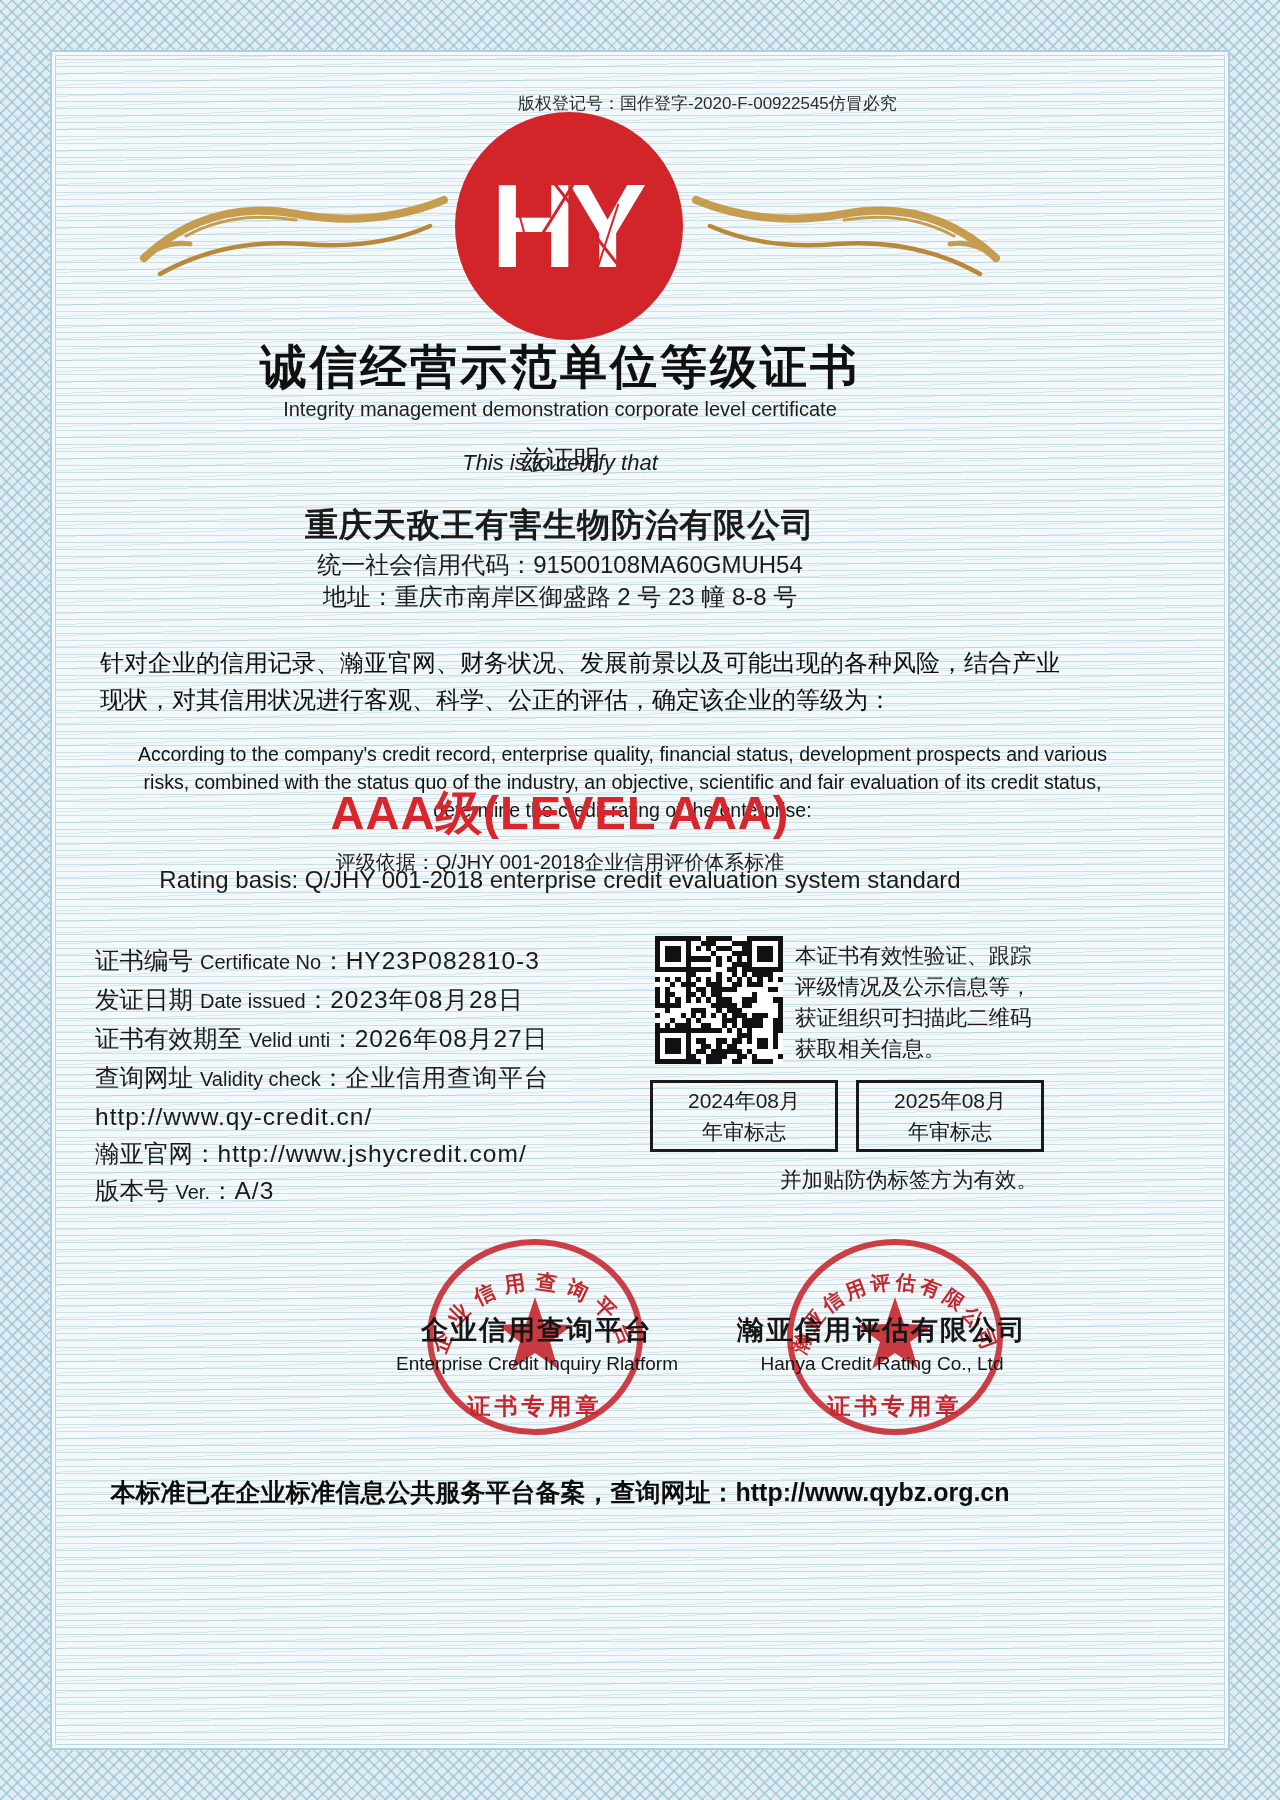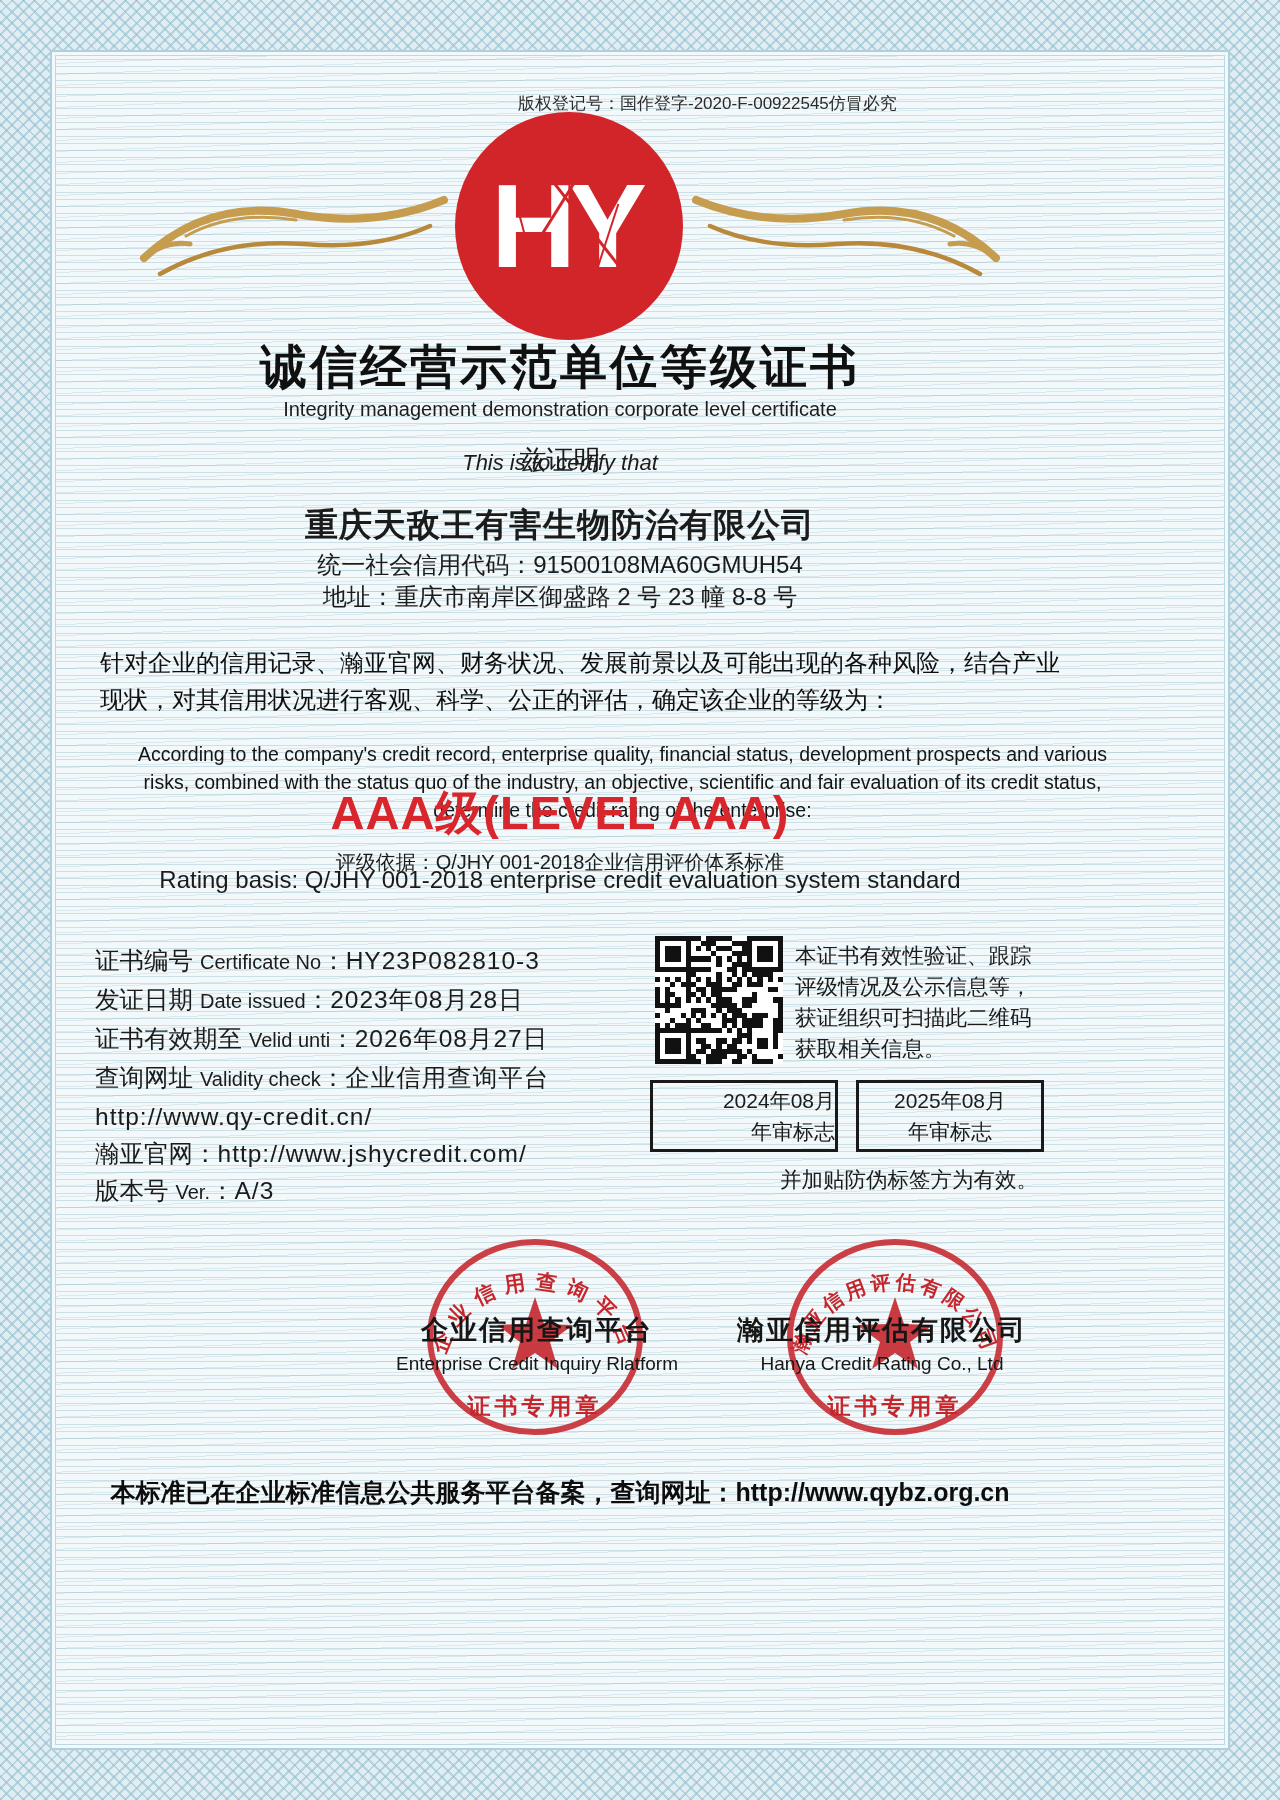--- a/index.html
+++ b/index.html
@@ -66,21 +66,21 @@
 
   .qr{top:936px;left:655px;width:128px;height:128px;background:#fff;
       display:grid;grid-template-columns:repeat(25,1fr);grid-template-rows:repeat(25,1fr);}
   .qr div.on{background:#111;}
 
   .qr-note{top:941px;left:795px;font-size:21.5px;line-height:31px;}
 
   .audit-box{top:1080px;width:182px;height:66px;border:3px solid #1a1a1a;
     display:flex;flex-direction:column;align-items:center;justify-content:center;
     font-size:21px;line-height:31px;background:rgba(255,255,255,.0);}
-  .audit-box.b1{left:650px;align-items:flex-end;}
+  .audit-box.b1{left:650px;}
   .audit-box.b2{left:856px;}
 
   .validity{top:1162px;left:600px;width:438px;text-align:right;font-size:21.5px;line-height:37px;}
 
   .seal-svg{top:1232px;width:230px;height:210px;}
   .seal-svg.s1{left:420px;}
   .seal-svg.s2{left:780px;}
   .seal-overlay{top:1312px;width:420px;text-align:center;}
   .seal-overlay.o1{left:327px;}
   .seal-overlay.o2{left:672px;}

